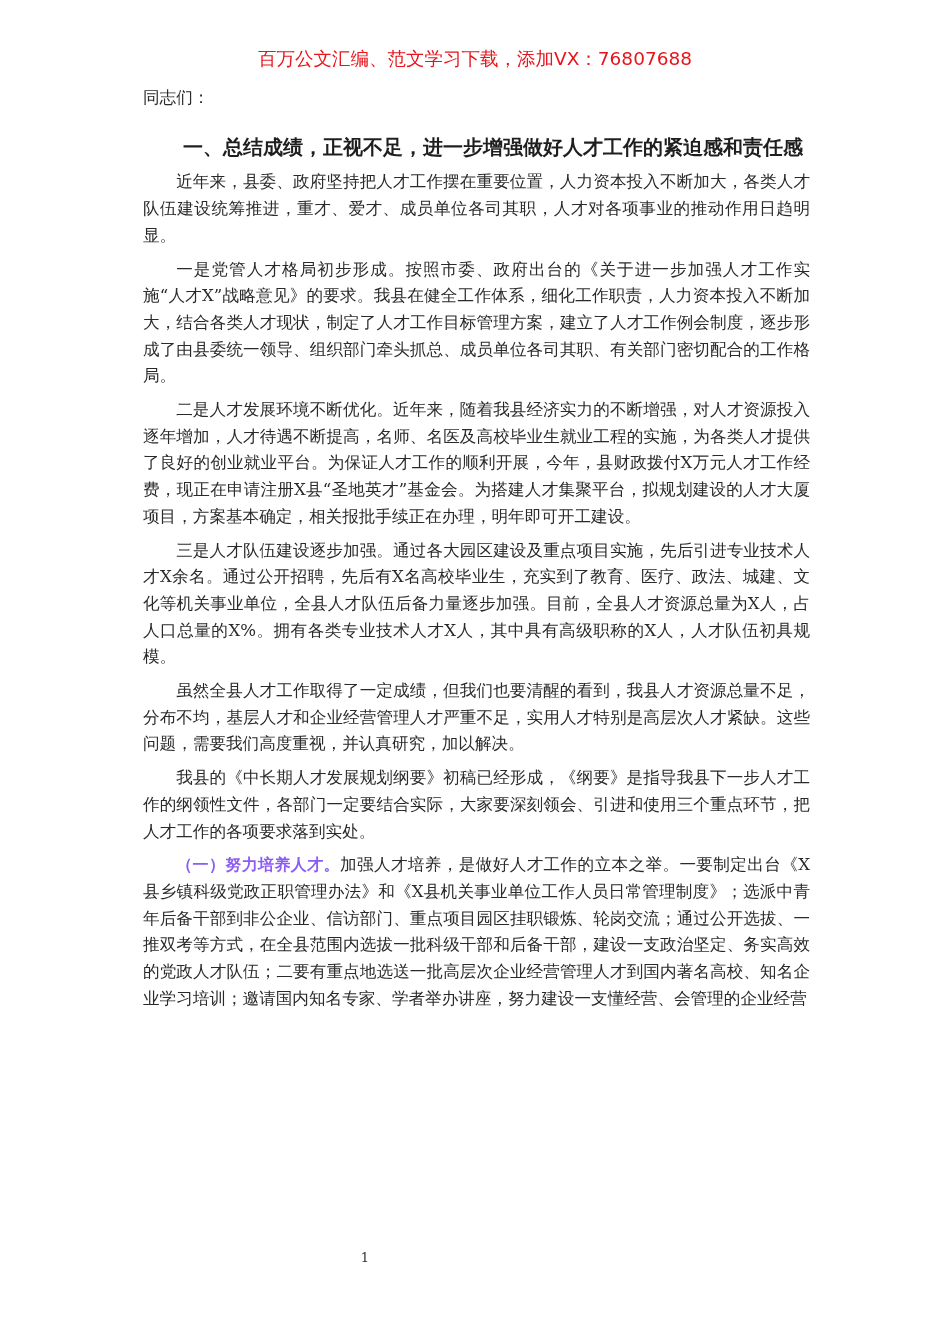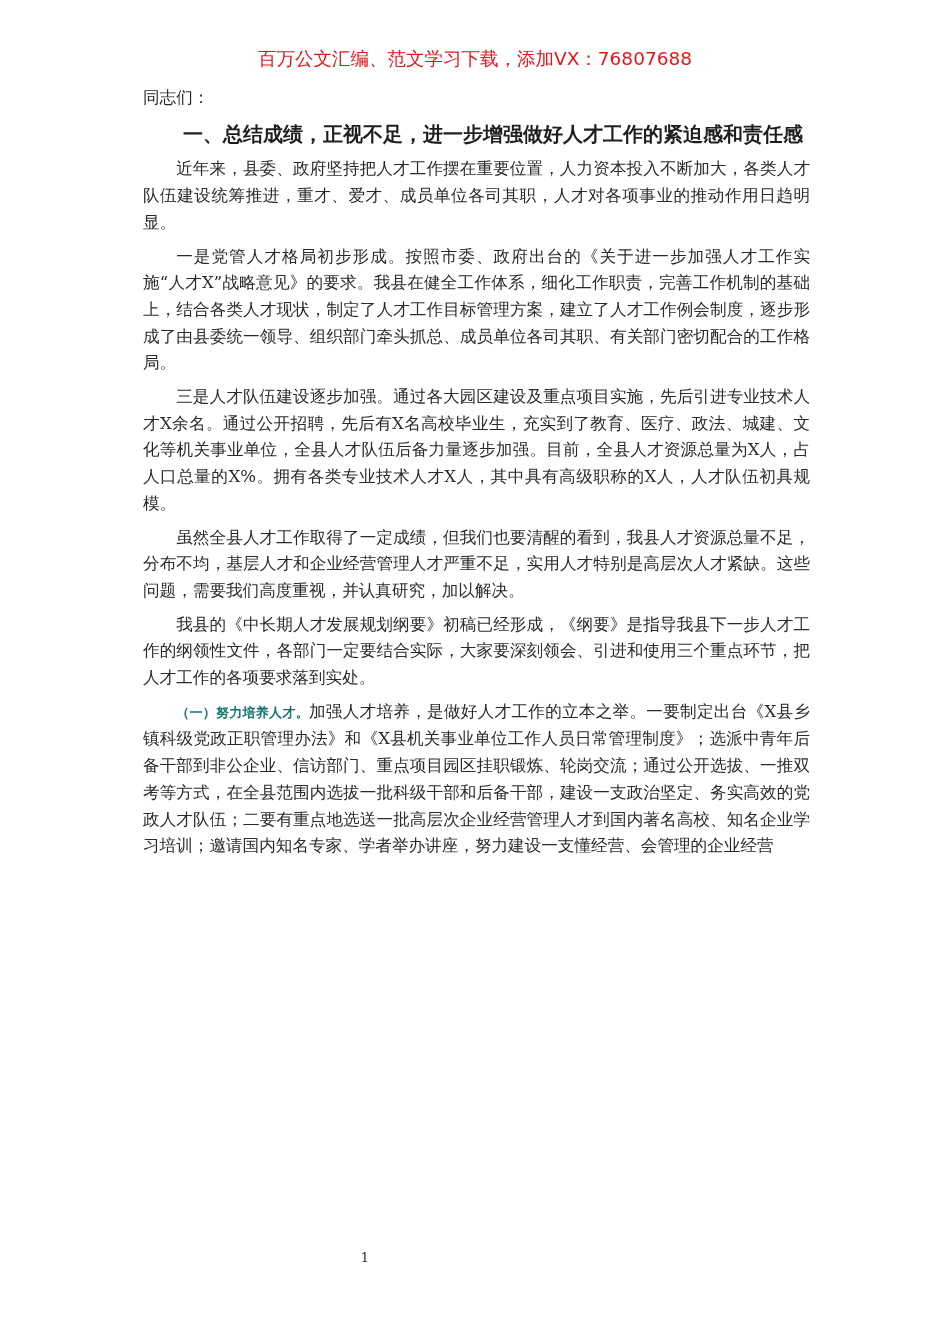--- a/index.html
+++ b/index.html
@@ -9,40 +9,41 @@
     position: absolute; left: 0; top: 46px; width: 950px; text-align: center;
     color: #e8141b; font-family: "DejaVu Sans", "Liberation Sans", sans-serif;
     font-size: 18.5px; line-height: 26px; letter-spacing: 0px;
   }
   .body {
     position: absolute; left: 143px; top: 85px; width: 667px;
     font-family: "DejaVu Serif", "Liberation Serif", serif;
     color: #2a2a2a; font-size: 16.6px; line-height: 26.7px;
   }
   .p { margin: 0 0 7px 0; text-indent: 2em; text-align: justify; text-align-last: left; }
-  .p.noindent { text-indent: 0; margin-bottom: 9px; }
+  .p.noindent { text-indent: 0; margin-bottom: 22px; }
   .h { margin: 0 0 9px 0; text-indent: 2em; font-weight: bold; font-family: "DejaVu Sans", "Liberation Sans", sans-serif; font-size: 20px; color: #1e1e1e; }
-  .lead { font-weight: bold; font-family: "DejaVu Sans", "Liberation Sans", sans-serif; font-size: 13px; color: #0f766e; }
+  .lead { font-weight: bold; font-family: "DejaVu Sans", "Liberation Sans", sans-serif; font-size: 16px; color: #8b5cf6; }
   .pagenum {
     position: absolute; left: 355px; top: 1250px; width: 20px; text-align: center;
     font-family: "DejaVu Serif", "Liberation Serif", serif; font-size: 13px; color: #333;
   }
 </style>
 </head>
 <body>
 
 <div class="page">
   <div class="banner">百万公文汇编、范文学习下载，添加VX：76807688</div>
 
   <div class="body">
     <p class="p noindent">同志们：</p>
 
     <p class="h">一、总结成绩，正视不足，进一步增强做好人才工作的紧迫感和责任感</p>
     <p class="p">近年来，县委、政府坚持把人才工作摆在重要位置，人力资本投入不断加大，各类人才队伍建设统筹推进，重才、爱才、成员单位各司其职，人才对各项事业的推动作用日趋明显。</p>
-    <p class="p">一是党管人才格局初步形成。按照市委、政府出台的《关于进一步加强人才工作实施“人才X”战略意见》的要求。我县在健全工作体系，细化工作职责，完善工作机制的基础上，结合各类人才现状，制定了人才工作目标管理方案，建立了人才工作例会制度，逐步形成了由县委统一领导、组织部门牵头抓总、成员单位各司其职、有关部门密切配合的工作格局。</p>
+    <p class="p">一是党管人才格局初步形成。按照市委、政府出台的《关于进一步加强人才工作实施“人才X”战略意见》的要求。我县在健全工作体系，细化工作职责，人力资本投入不断加大，结合各类人才现状，制定了人才工作目标管理方案，建立了人才工作例会制度，逐步形成了由县委统一领导、组织部门牵头抓总、成员单位各司其职、有关部门密切配合的工作格局。</p>
+    <p class="p">二是人才发展环境不断优化。近年来，随着我县经济实力的不断增强，对人才资源投入逐年增加，人才待遇不断提高，名师、名医及高校毕业生就业工程的实施，为各类人才提供了良好的创业就业平台。为保证人才工作的顺利开展，今年，县财政拨付X万元人才工作经费，现正在申请注册X县“圣地英才”基金会。为搭建人才集聚平台，拟规划建设的人才大厦项目，方案基本确定，相关报批手续正在办理，明年即可开工建设。</p>
     <p class="p">三是人才队伍建设逐步加强。通过各大园区建设及重点项目实施，先后引进专业技术人才X余名。通过公开招聘，先后有X名高校毕业生，充实到了教育、医疗、政法、城建、文化等机关事业单位，全县人才队伍后备力量逐步加强。目前，全县人才资源总量为X人，占人口总量的X%。拥有各类专业技术人才X人，其中具有高级职称的X人，人才队伍初具规模。</p>
     <p class="p">虽然全县人才工作取得了一定成绩，但我们也要清醒的看到，我县人才资源总量不足，分布不均，基层人才和企业经营管理人才严重不足，实用人才特别是高层次人才紧缺。这些问题，需要我们高度重视，并认真研究，加以解决。</p>
 
     <p class="p">我县的《中长期人才发展规划纲要》初稿已经形成，《纲要》是指导我县下一步人才工作的纲领性文件，各部门一定要结合实际，大家要深刻领会、引进和使用三个重点环节，把人才工作的各项要求落到实处。</p>
 
     <p class="p"><span class="lead">（一）努力培养人才。</span><span>加强人才培养，是做好人才工作的立本之举。一要制定出台《X县乡镇科级党政正职管理办法》和《X县机关事业单位工作人员日常管理制度》；选派中青年后备干部到非公企业、信访部门、重点项目园区挂职锻炼、轮岗交流；通过公开选拔、一推双考等方式，在全县范围内选拔一批科级干部和后备干部，建设一支政治坚定、务实高效的党政人才队伍；二要有重点地选送一批高层次企业经营管理人才到国内著名高校、知名企业学习培训；邀请国内知名专家、学者举办讲座，努力建设一支懂经营、会管理的企业经营</span></p>
   </div>
 
   <div class="pagenum">1</div>
 </div>

